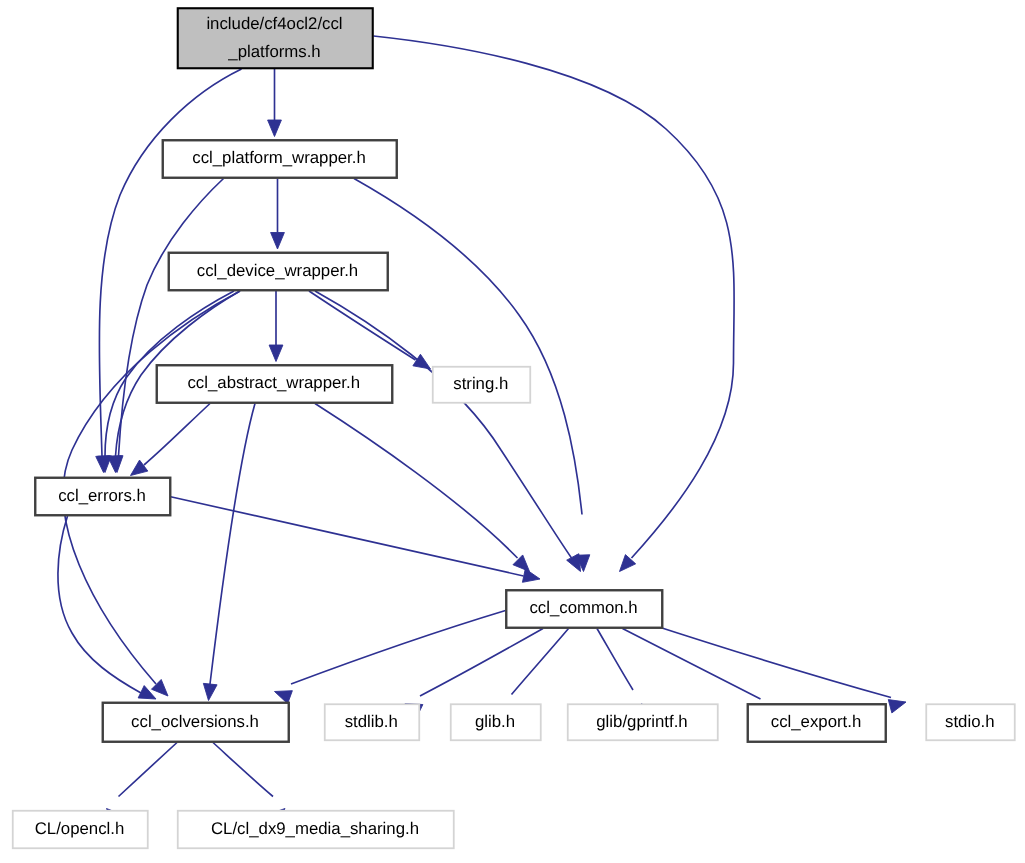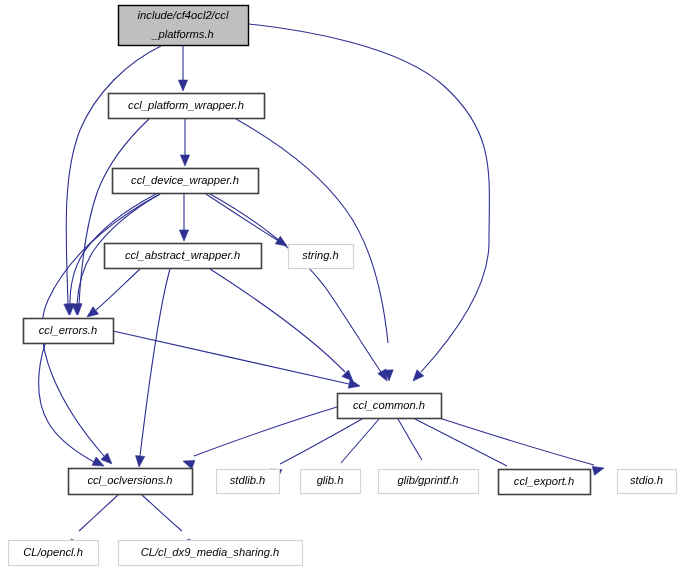--- a/index.html
+++ b/index.html
@@ -7,21 +7,20 @@
     padding: 0;
     background: #ffffff;
   }
   #canvas {
     position: relative;
     width: 683px;
     height: 575px;
     background: #ffffff;
     overflow: hidden;
     font-family: "Liberation Sans", sans-serif;
-    font-style: italic;
   }
   svg#graph {
     position: absolute;
     left: 0;
     top: 0;
     width: 683px;
     height: 575px;
   }
   .edge-path {
     fill: none;

